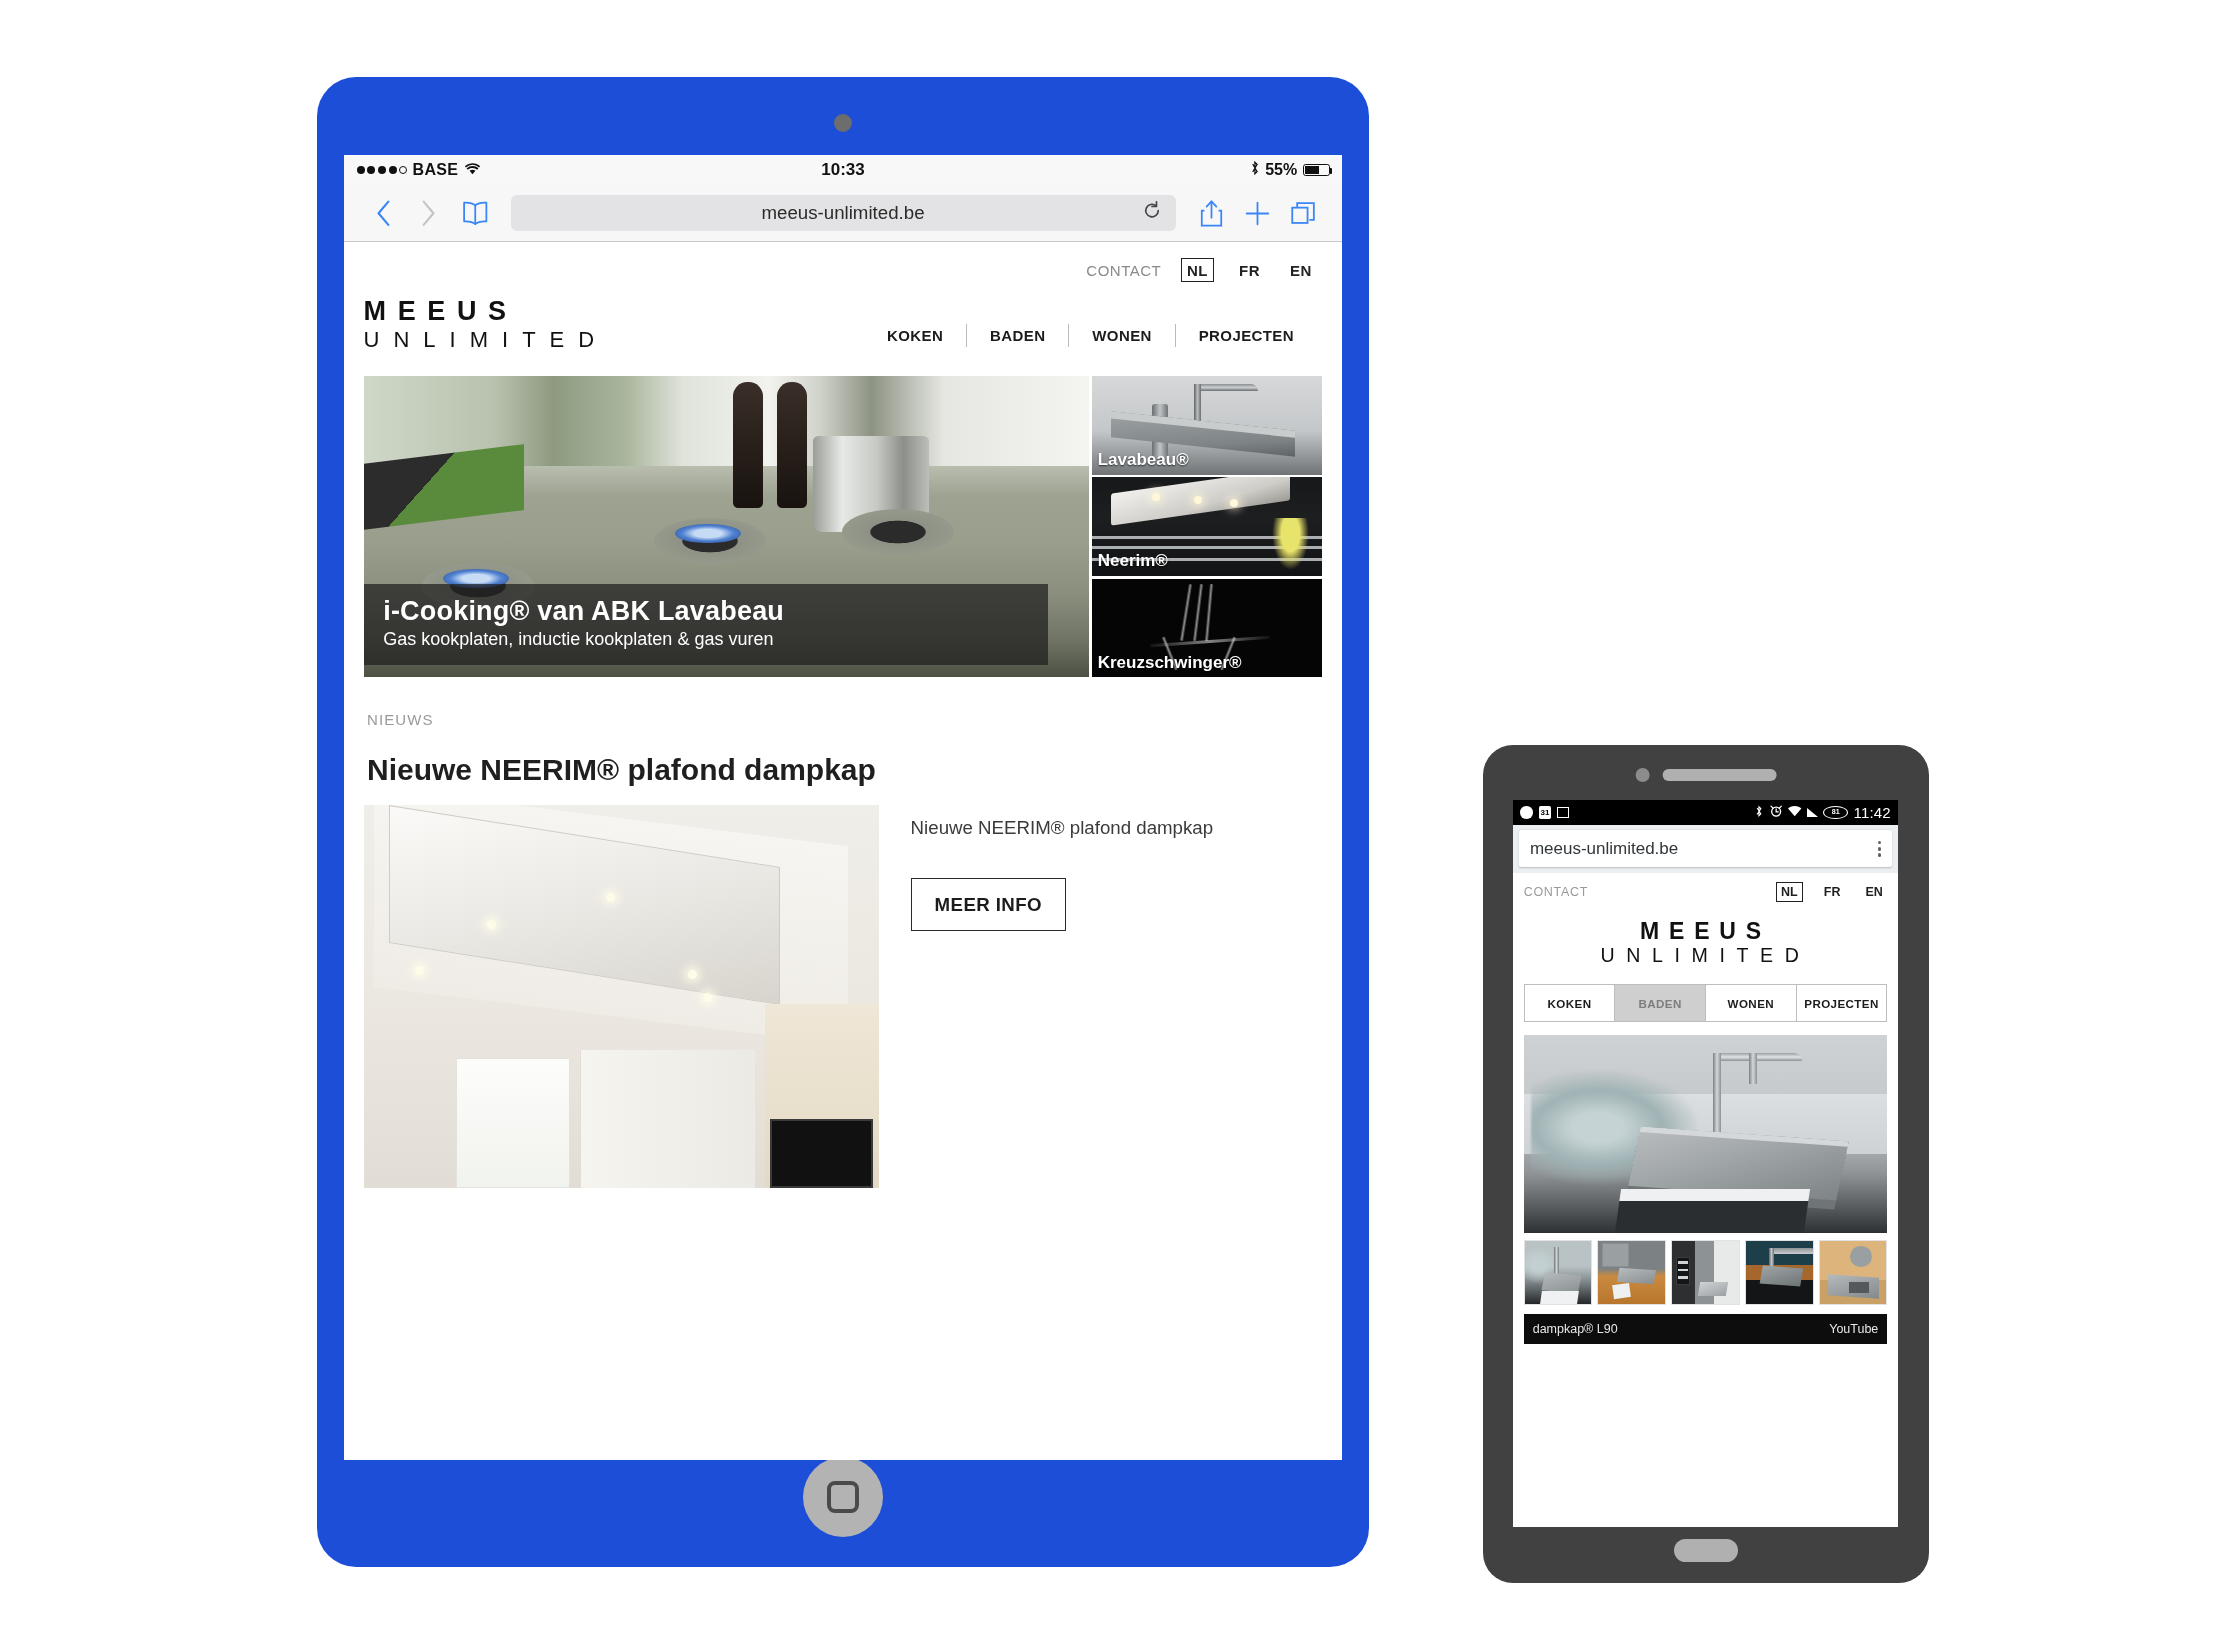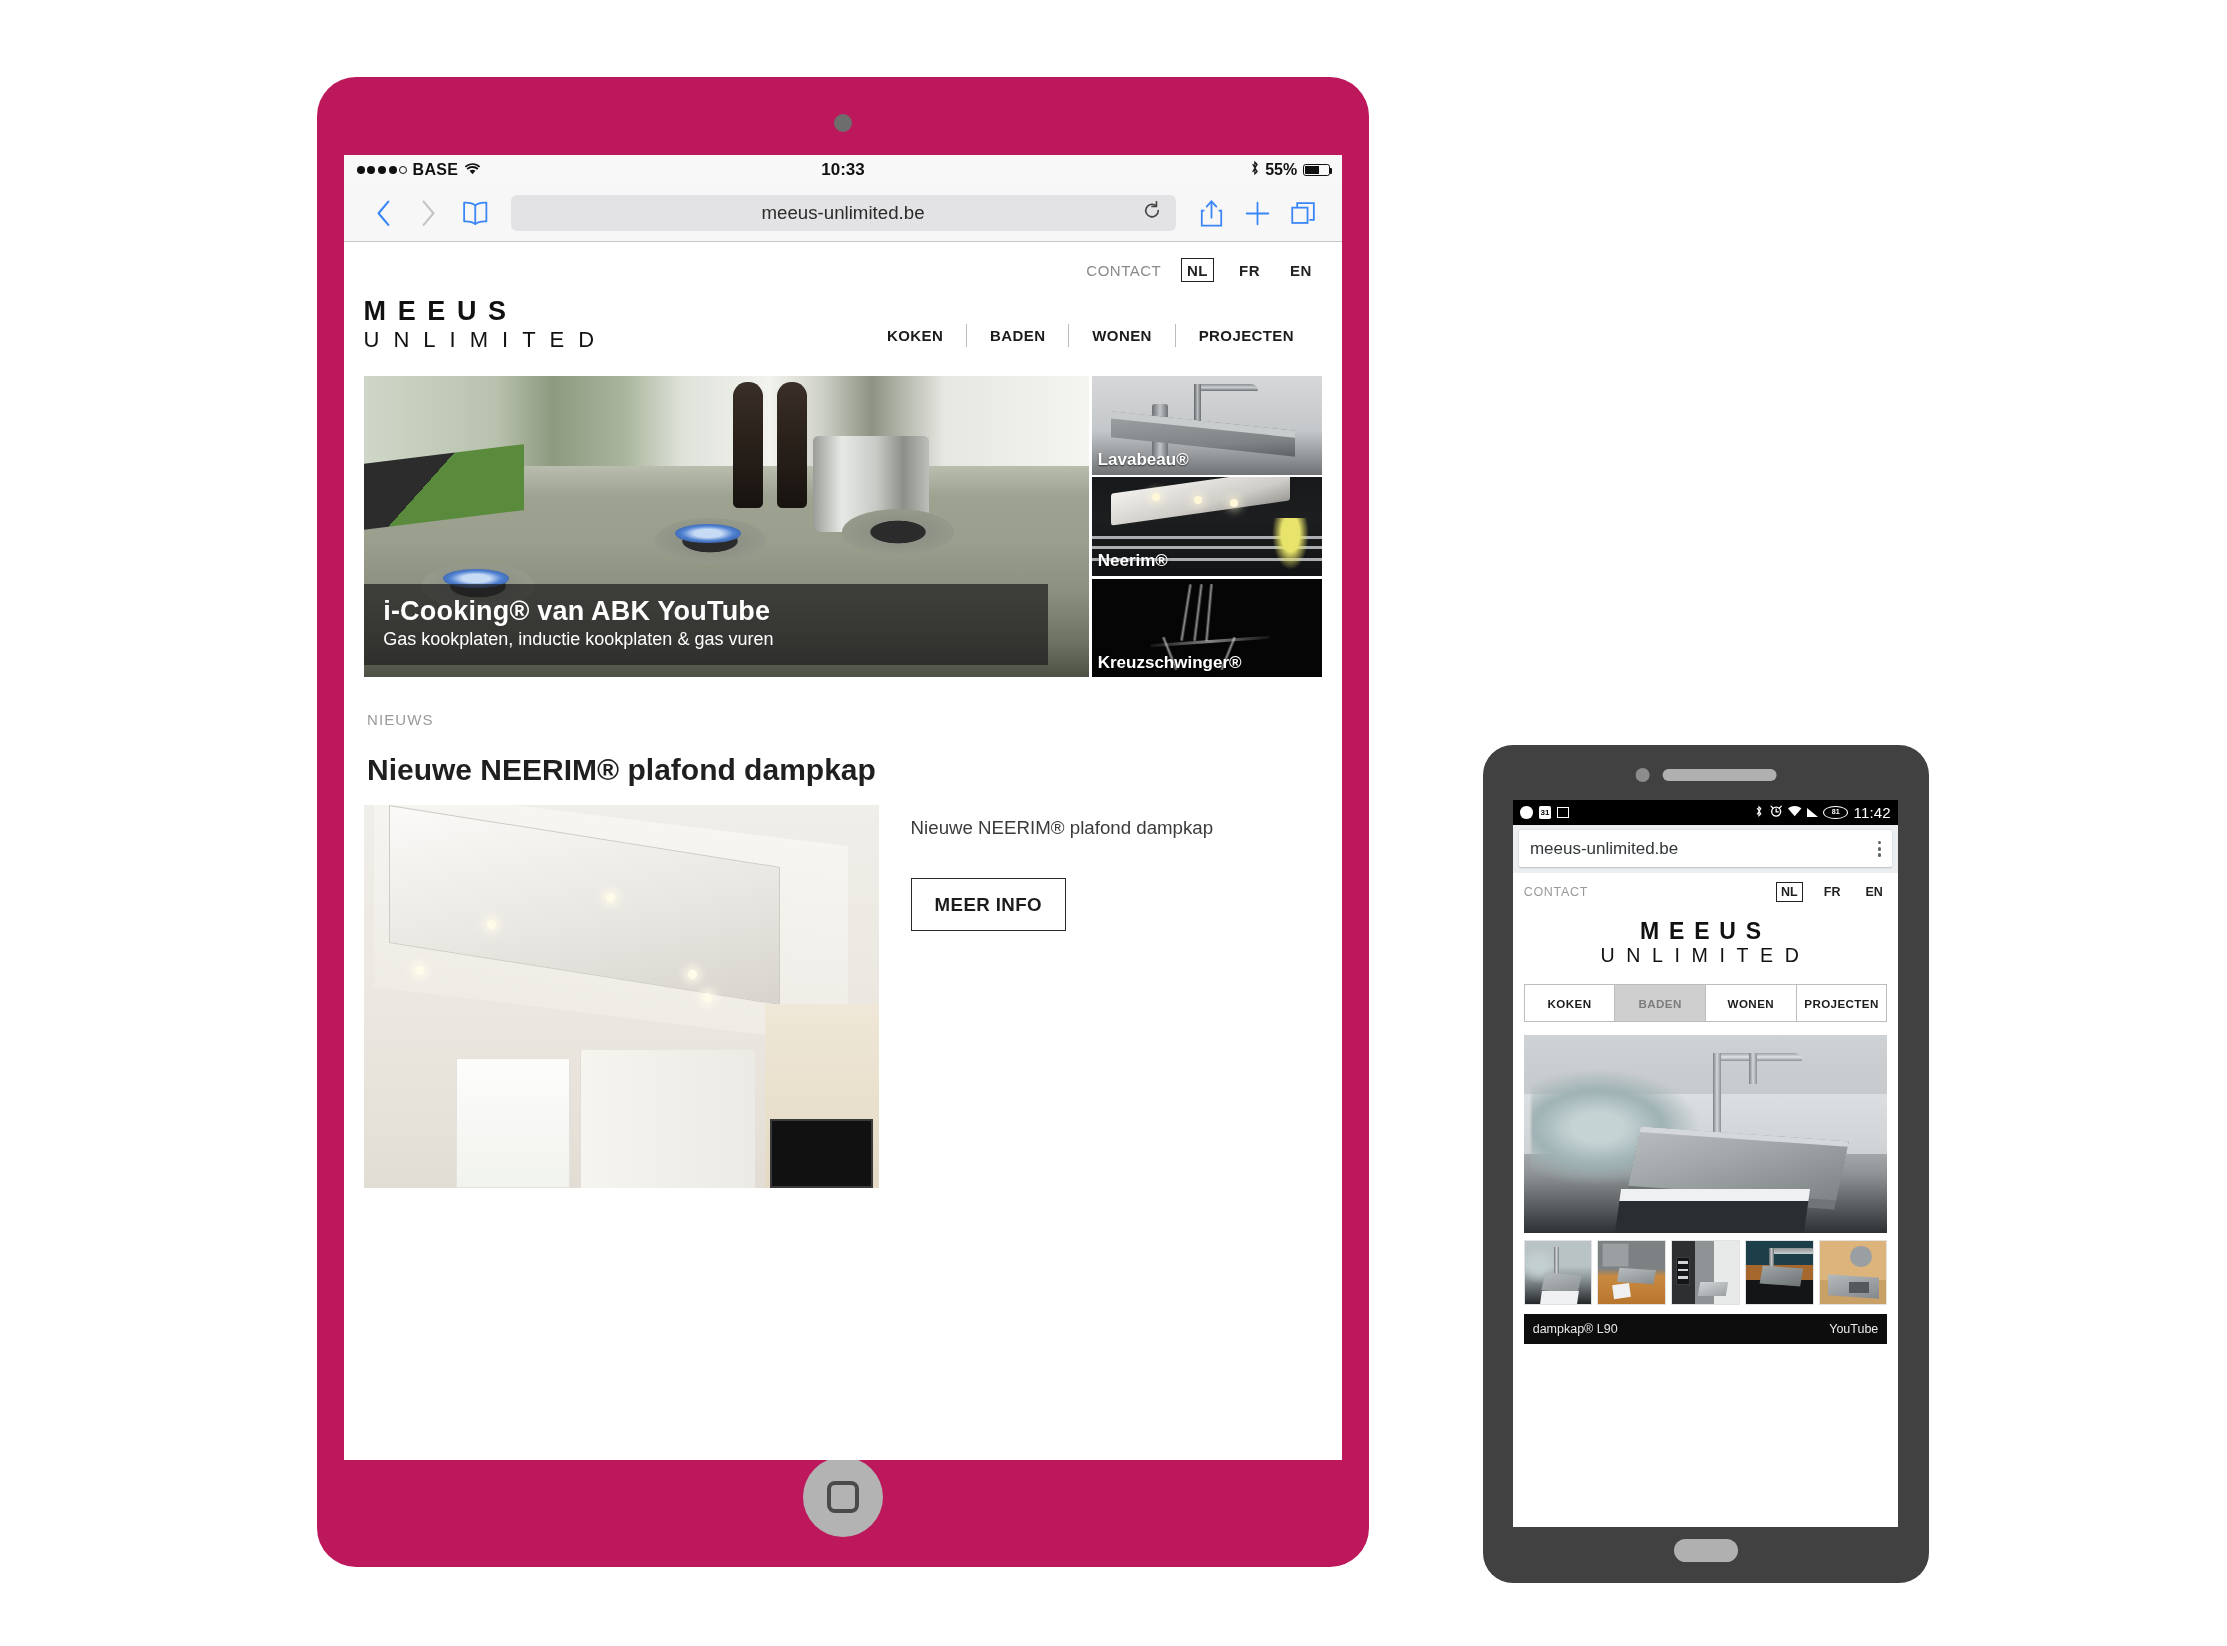--- a/index.html
+++ b/index.html
@@ -8,21 +8,21 @@
     background: #ffffff;
     font-family: "Liberation Sans", sans-serif;
     overflow: hidden;
   }
   #stage { position: relative; width: 2228px; height: 1647px; background: #fff; }
 
   
   #tablet {
     position: absolute; left: 317px; top: 77px;
     width: 1052px; height: 1490px;
-    background: #be185d;
+    background: #1d4ed8;
     border-radius: 39px;
   }
   #tablet-camera {
     position: absolute; left: 50%; top: 37px; transform: translateX(-50%);
     width: 18px; height: 18px; border-radius: 50%;
     background: #6d6d6d;
   }
   #tablet-home {
     position: absolute; left: 50%; bottom: 30px; transform: translateX(-50%);
     width: 80px; height: 80px; border-radius: 50%;
@@ -530,21 +530,21 @@
             <div class="pepper1"></div>
               <div class="pepper2"></div>
             <div class="pot"></div>
             <div class="burner b3"></div>
             <div class="burner b2"></div>
               <div class="flame f2"></div>
             <div class="burner b1"></div>
               <div class="flame f1"></div>
           </div>
           <div class="hero-cap">
-            <h2>i-Cooking® van ABK YouTube</h2>
+            <h2>i-Cooking® van ABK Lavabeau</h2>
             <p>Gas kookplaten, inductie kookplaten &amp; gas vuren</p>
           </div>
         </div>
         <div class="hero-side">
           <div class="tile">
             <div class="ph ph-lavabeau">
               <div class="tapcurve"></div>
                 <div class="tapc"></div>
                 <div class="soap"></div>
                 <div class="slab"></div>

